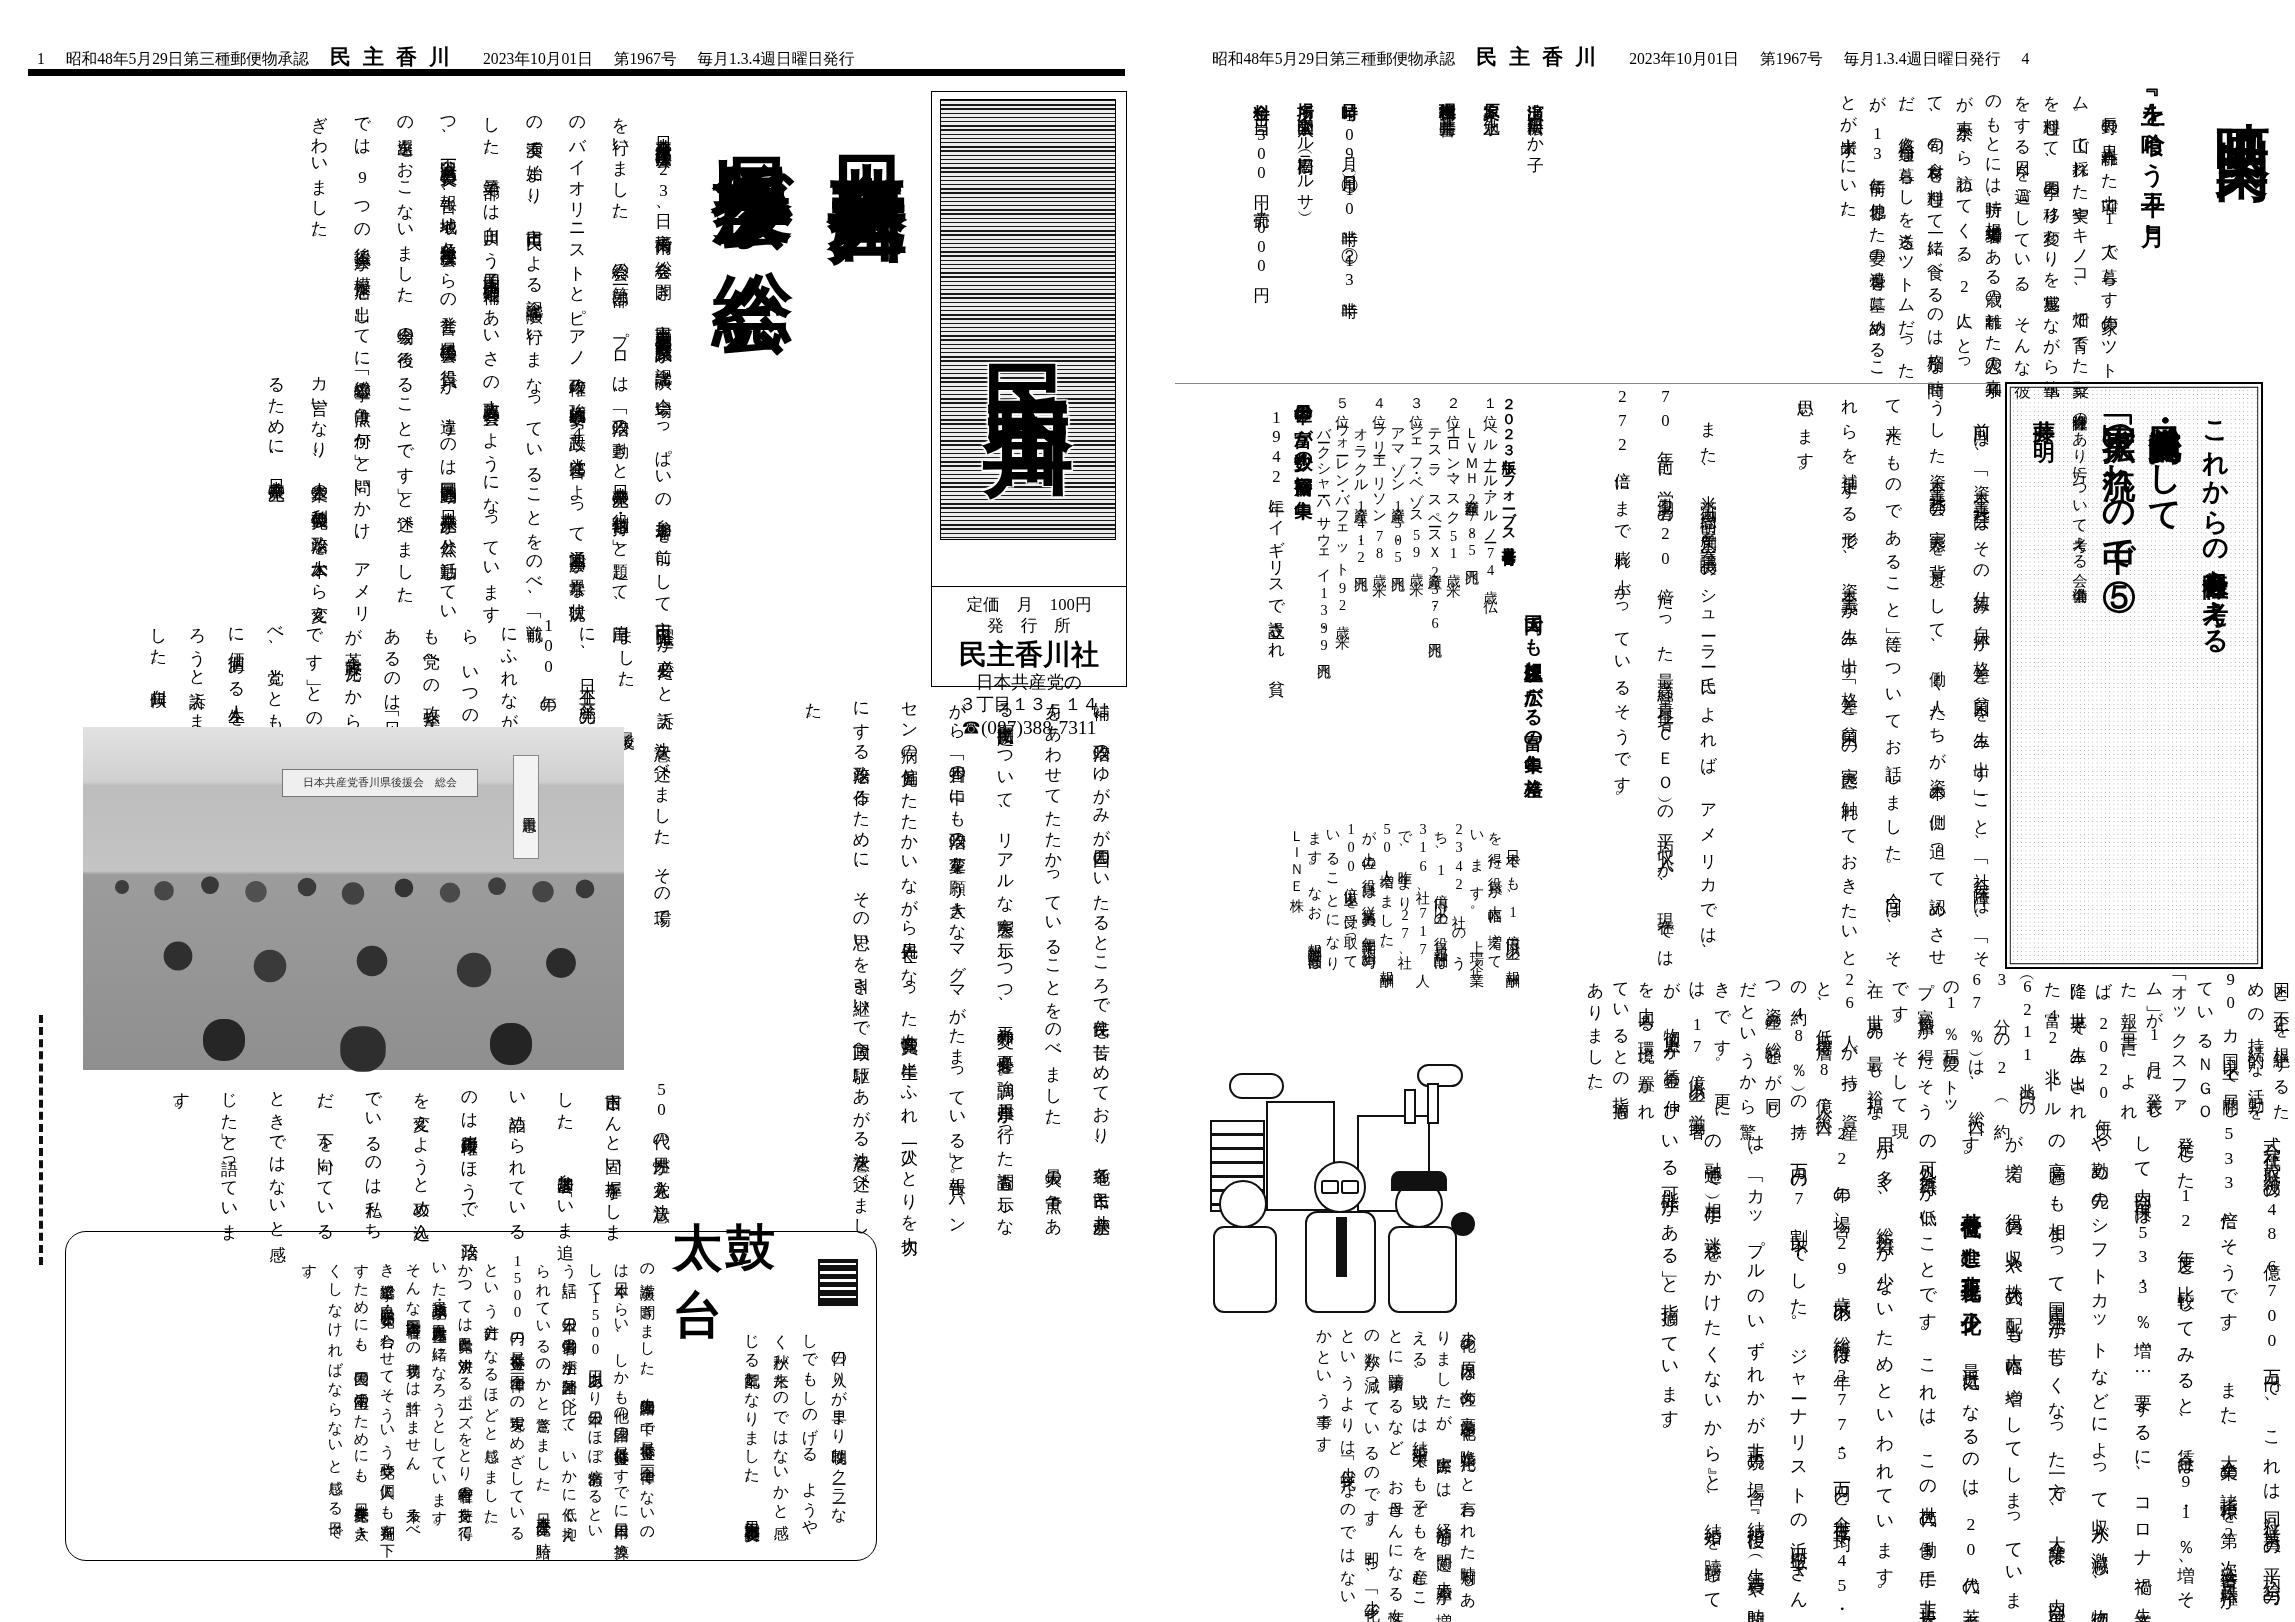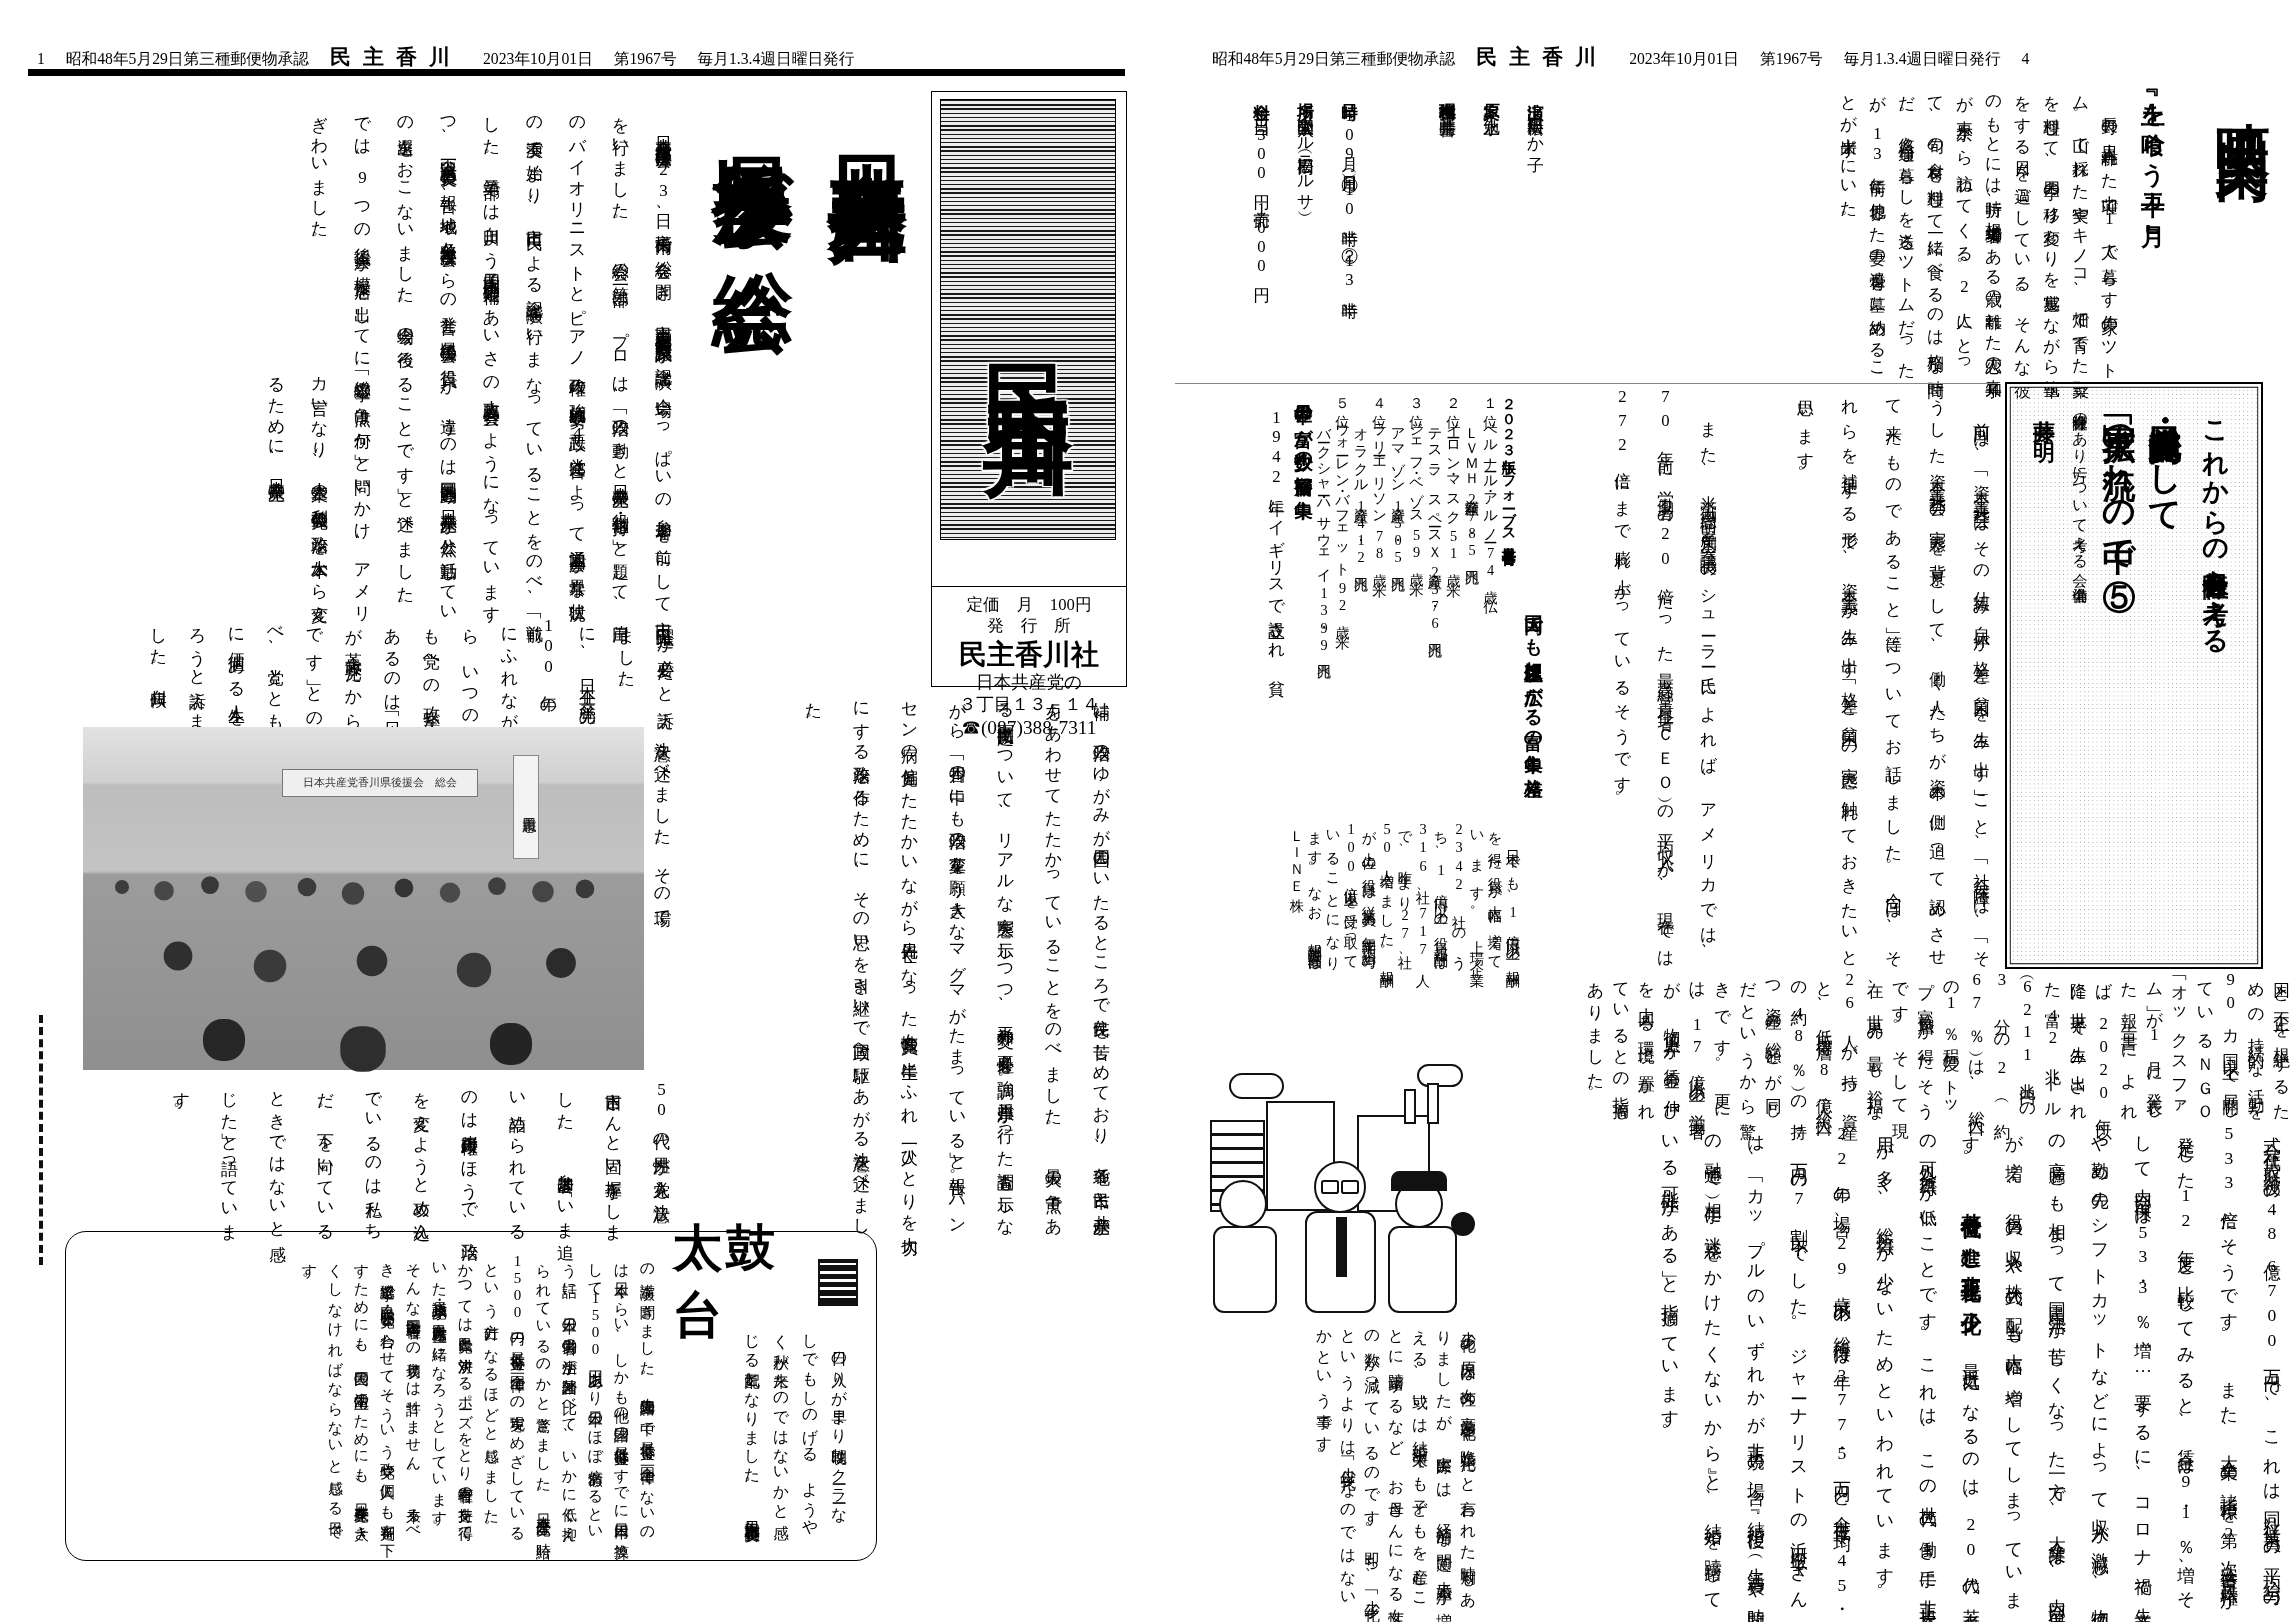--- a/index.html
+++ b/index.html
@@ -24,21 +24,21 @@
     background-image:radial-gradient(#9b9b9b 0.7px,transparent 0.8px);background-size:4.2px 4.2px;
     display:flex;justify-content:center;align-items:center;}
   .credline{line-height:44px;}
   .credline .lab{font-weight:bold;}
   .credline .val{margin-top:15.7px;}
   .fl{line-height:18.5px;}
   .fl div{white-space:nowrap;}
   .gap{margin-top:9.3px;}
   .ind{padding-top:30px;}
   .cart i{position:absolute;border:2.3px solid #111;background:#fff;}
-  .photo{background:linear-gradient(180deg,#e2e2e2 0%,#d0d0d0 16%,#bdbdbd 17%,#c4c4c4 42%,#9c9c9c 43%,#8f8f8f 100%);padding-left:20px;}
+  .photo{background:linear-gradient(180deg,#e2e2e2 0%,#d0d0d0 16%,#bdbdbd 17%,#c4c4c4 42%,#9c9c9c 43%,#8f8f8f 100%);}
 </style>
 </head>
 <body>
 
 <div id="paper">
 
   <div class="abs hdr" style="left:37px;top:43px;width:1088px;">
     <span>1</span>
     <span>昭和48年5月29日第三種郵便物承認</span>
     <span class="brand">民主香川</span>

